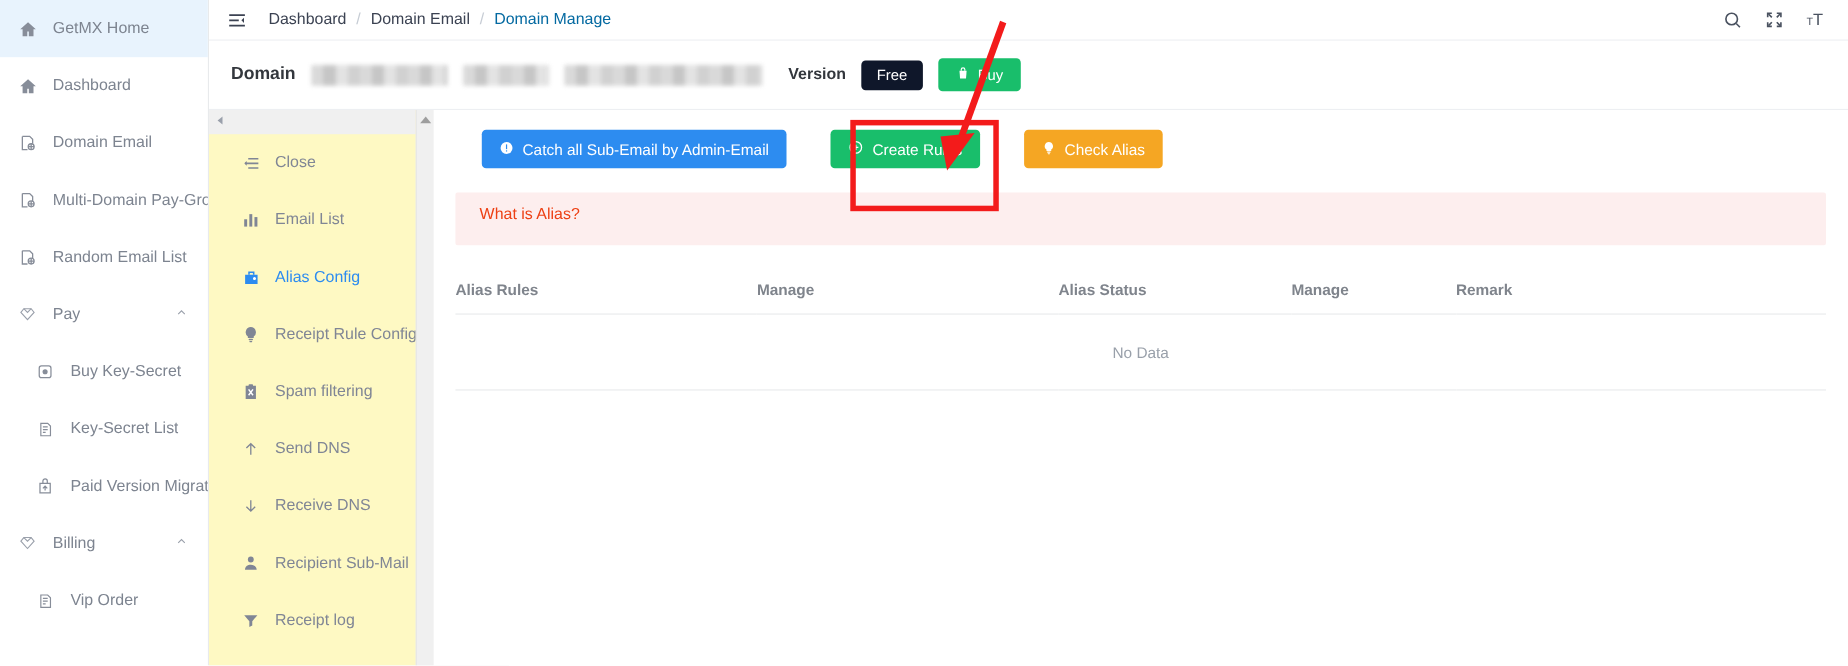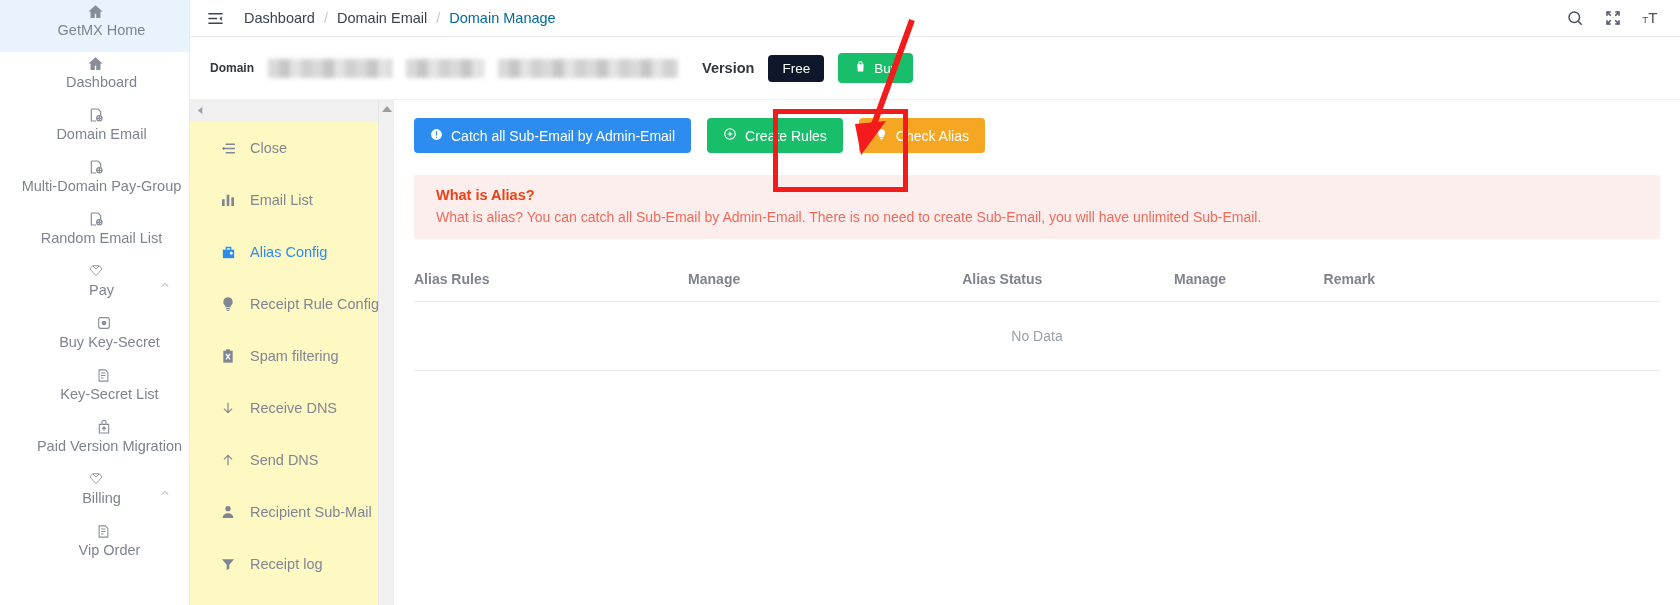--- a/index.html
+++ b/index.html
@@ -15,21 +15,21 @@
   .sidebar {
     width: 190px; height: 605px; flex: 0 0 190px;
     background: #ffffff;
     border-right: 1px solid #e8eaec;
     overflow: hidden;
     position: relative;
   }
   .nav-item {
     height: 52px; display: flex; align-items: center;
     padding-left: 14px; color: #7d8490; font-size: 14.5px;
-    cursor: pointer; white-space: nowrap; flex-direction: column;
+    cursor: pointer; white-space: nowrap;
   }
   .nav-item.active { background: #e8f3fd; }
   .nav-item .nico {
     width: 22px; height: 22px; flex: 0 0 22px;
     margin-right: 12px; display: flex; align-items: center; justify-content: center;
     color: #878d99;
   }
   .nav-item.sub { padding-left: 30px; text-align: right; }
   .nav-item.group { justify-content: flex-start; position: relative; }
   .nav-item.group .chev {
@@ -54,21 +54,21 @@
   .crumb-sep { color: #c6ccd4; margin: 0 9px; }
   .top-icons { margin-left: auto; display: flex; align-items: center; gap: 20px; color: #4a5260; }
   .top-icons > span { cursor: pointer; display: flex; align-items: center; }
 
   
   .domainbar {
     height: 63px; flex: 0 0 63px; background: #fff;
     display: flex; align-items: center; padding-left: 20px;
     border-bottom: 1px solid #edeff2;
   }
-  .dom-label { font-size: 12px; font-weight: bold; color: #33373d; margin-right: 14px; }
+  .dom-label { font-size: 16px; font-weight: bold; color: #33373d; margin-right: 14px; }
   .redact {
     height: 19px; border-radius: 1px; margin-right: 14px;
     background:
       repeating-linear-gradient(90deg,
         #d8d8d8 0px, #d8d8d8 11px,
         #c4c4c4 11px, #c4c4c4 22px,
         #e2e2e2 22px, #e2e2e2 33px,
         #cfcfcf 33px, #cfcfcf 44px);
     filter: blur(2px); opacity: .95;
   }
@@ -121,31 +121,31 @@
     border-right: 5px solid transparent; border-bottom: 6px solid #9e9e9e;
     cursor: pointer;
   }
 
   
   .content { flex: 1 1 auto; background: #fff; padding: 18px 0 0 0; min-width: 0; overflow: hidden; }
   .actions { display: flex; gap: 16px; padding: 0 20px; }
   .abtn {
     border: none; border-radius: 4px; color: #fff; font-size: 14px;
     padding: 9px 16px; cursor: pointer; font-family: inherit;
-    display: inline-flex; align-items: center; gap: 8px; white-space: nowrap;
+    display: inline-flex; align-items: center; gap: 8px; white-space: nowrap; margin-left: 24px;
   }
   .abtn.blue { background: #2d8cf0; }
   .abtn.green { background: #19be6b; }
   .abtn.orange { background: #f5a623; }
 
   .alert {
     margin: 22px 20px 0 20px; background: #fdeeee;
     padding: 12px 22px 14px 22px; border-radius: 2px;
   }
-  .alert-title { color: #ed4014; font-size: 14.5px; font-weight: bold; margin-bottom: 6px; }
+  .alert-title { color: #ed4014; font-size: 14.5px; font-weight: normal; margin-bottom: 6px; }
   .alert-body { color: #f06a5b; font-size: 14px; }
 
   table.grid { width: calc(100% - 40px); margin: 20px 20px 0 20px; border-collapse: collapse; }
   table.grid th {
     font-size: 14px; color: #7f848c; font-weight: bold;
     padding: 12px 0 14px 0; border-bottom: 1px solid #e8eaec; text-align: left;
   }
   table.grid td.nodata {
     text-align: center; color: #99a0aa; font-size: 14px;
     padding: 26px 0; border-bottom: 1px solid #e8eaec;
@@ -409,33 +409,33 @@
                 <rect x="9" y="2" width="6" height="3.5" rx="1" fill="#808695"></rect>
                 <path d="M9 9l6 8M15 9l-6 8" stroke="#fff" stroke-width="2" fill="none"></path>
               </svg>
           </span>
           <span>Spam filtering</span>
         </div>
 
         <div class="tab-item">
           <span class="tico">
             <svg width="16" height="16" viewBox="0 0 24 24" fill="none" stroke="#808695" stroke-width="1.8">
+                <path d="M12 20V5M6 11l6-6 6 6"></path>
+              </svg>
+          </span>
+          <span>Send DNS</span>
+        </div>
+
+        <div class="tab-item">
+          <span class="tico">
+            <svg width="16" height="16" viewBox="0 0 24 24" fill="none" stroke="#808695" stroke-width="1.8">
                 <path d="M12 4v15M6 13l6 6 6-6"></path>
               </svg>
           </span>
           <span>Receive DNS</span>
-        </div>
-
-        <div class="tab-item">
-          <span class="tico">
-            <svg width="16" height="16" viewBox="0 0 24 24" fill="none" stroke="#808695" stroke-width="1.8">
-                <path d="M12 20V5M6 11l6-6 6 6"></path>
-              </svg>
-          </span>
-          <span>Send DNS</span>
         </div>
 
         <div class="tab-item">
           <span class="tico">
             <svg width="16" height="16" viewBox="0 0 24 24" fill="#808695">
                 <circle cx="12" cy="7" r="4"></circle>
                 <path d="M4 21c0-4.4 3.6-7 8-7s8 2.6 8 7z"></path>
               </svg>
           </span>
           <span>Recipient Sub-Mail</span>
@@ -486,21 +486,20 @@
                   <rect x="9" y="18" width="6" height="2" rx="1"></rect>
                   <rect x="10" y="21" width="4" height="1.6" rx=".8"></rect>
                 </svg>
             </span>
             <span>Check Alias</span>
           </button>
         </div>
 
         <div class="alert">
           <div class="alert-title">What is Alias?</div>
-          <div class="alert-body">What is alias? You can catch all Sub-Email by Admin-Email. There is no need to create Sub-Email, you will have unlimited Sub-Email.</div>
         </div>
 
         <table class="grid">
           <thead>
             <tr>
               <th style="width:22%">Alias Rules</th>
               <th style="width:22%">Manage</th>
               <th style="width:17%">Alias Status</th>
               <th style="width:12%">Manage</th>
               <th style="width:27%">Remark</th>

